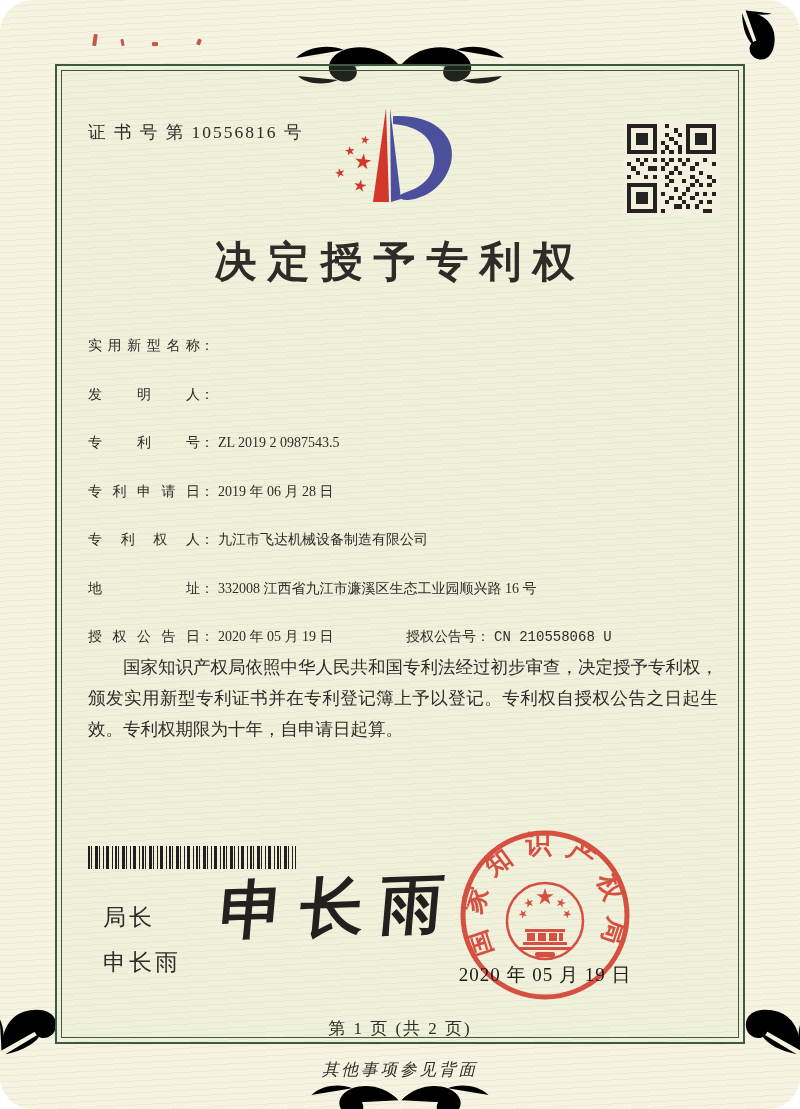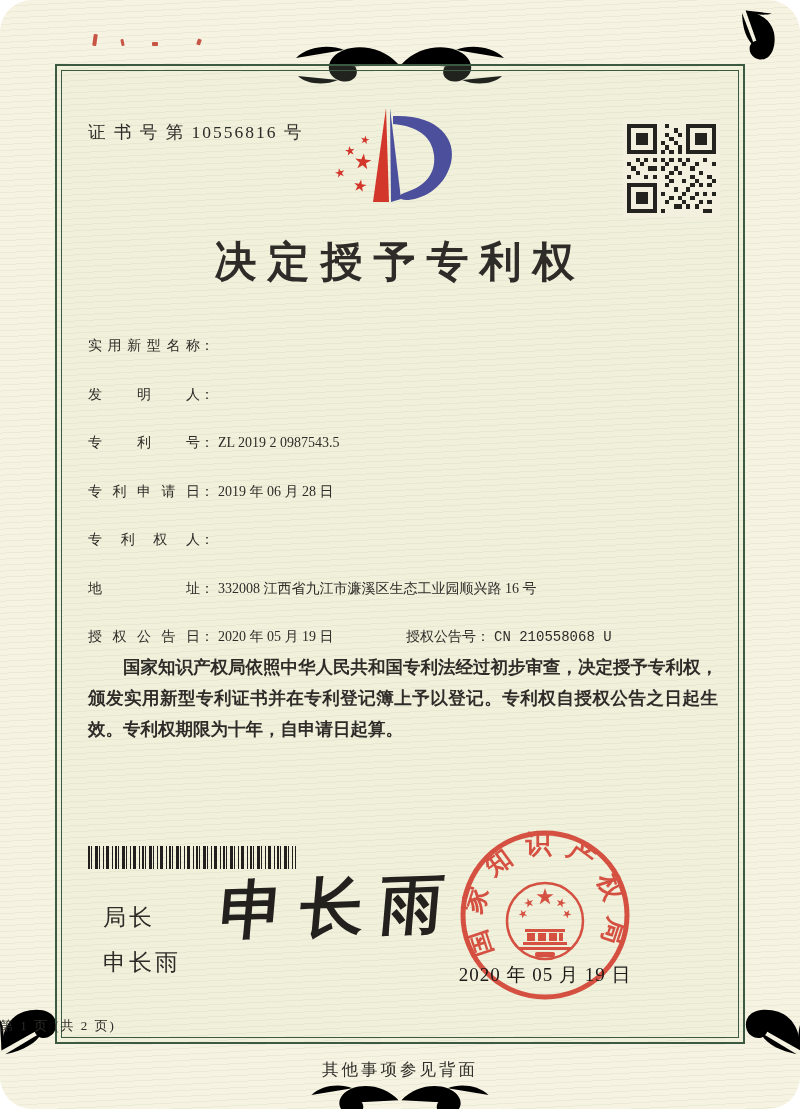--- a/index.html
+++ b/index.html
@@ -26,21 +26,21 @@
   .title{left:0;right:0;top:234px;text-align:center;font-size:42px;font-weight:bold;letter-spacing:11px;}
   
   .fields{left:88px;top:322px;width:632px;font-size:14px;}
   .frow{position:relative;height:48.5px;display:flex;align-items:center;}
   .flabel{display:inline-block;width:112px;text-align:justify;text-align-last:justify;}
   .fcolon{display:inline-block;margin-right:4px;}
   .fvalue{white-space:nowrap;}
   .fgroup2{position:absolute;left:318px;display:flex;align-items:center;font-family:Liberation Mono, monospace;}
   
   .paras{left:88px;top:652px;width:630px;font-size:17.5px;line-height:31px;text-align:justify;}
-  .paras p{text-indent:2em;margin-bottom:2px;font-weight:bold;}
+  .paras p{text-indent:2em;margin-bottom:2px;}
   
   .barcode{left:88px;top:846px;width:208px;height:23px;
     background:repeating-linear-gradient(90deg,
       var(--barcode-dark) 0 2px, transparent 2px 3px,
       var(--barcode-dark) 3px 4px, transparent 4px 7px,
       var(--barcode-dark) 7px 10px, transparent 10px 11px,
       var(--barcode-dark) 11px 12px, transparent 12px 15px,
       var(--barcode-dark) 15px 16px, transparent 16px 18px,
       var(--barcode-dark) 18px 21px, transparent 21px 24px,
       var(--barcode-dark) 24px 25px, transparent 25px 27px);}
@@ -49,22 +49,22 @@
   .officials div{margin-bottom:14px;letter-spacing:3px;}
   .signature{left:220px;top:864px;font-size:64px;letter-spacing:16px;color:#23211e;
     transform:rotate(-2deg) skewX(-7deg);font-weight:bold;white-space:nowrap;}
   
   .seal{left:445px;top:815px;}
   .seal-ring-text{font-size:26px;font-weight:bold;letter-spacing:13px;fill:var(--seal-red);}
   .seal-stroke{stroke:var(--seal-red);fill:none;}
   .seal-fill{fill:var(--seal-red);}
   .seal-date{left:445px;top:962px;width:200px;text-align:center;font-size:19px;letter-spacing:1px;color:#1c1b18;}
   
-  .page-info{left:0;right:0;top:1017px;text-align:left;font-size:13px;letter-spacing:2px;}
-  .back-note{left:0;right:0;top:1059px;text-align:center;font-size:16.5px;letter-spacing:3px;}
+  .page-info{left:0;right:0;top:1017px;text-align:center;font-size:17px;letter-spacing:2px;}
+  .back-note{left:0;right:0;top:1059px;text-align:center;font-size:16.5px;font-style:italic;letter-spacing:3px;}
   .flourish{left:270px;top:38px;}
   .flourish-bottom{left:285px;top:1078px;}
   .corner-tr{left:736px;top:10px;transform:rotate(100deg);}
   .corner-bl{left:-4px;top:982px;}
   .corner-br{left:732px;top:982px;transform:scaleX(-1);}
   .speck{position:absolute;background:#c0392b;opacity:.85;border-radius:1px;}
   .logo-red{fill:var(--logo-red);}
   .logo-blue{fill:var(--logo-blue);}
   .qr-dark{fill:#24231f;}
 </style>
@@ -173,20 +173,21 @@
       <span class="fvalue">ZL 2019 2 0987543.5</span>
     </div>
     <div class="frow">
       <span class="flabel">专利申请日</span>
         <span class="fcolon">：</span>
       <span class="fvalue">2019 年 06 月 28 日</span>
     </div>
     <div class="frow">
       <span class="flabel">专利权人</span>
         <span class="fcolon">：</span>
+      <span class="fvalue">九江市飞达机械设备制造有限公司</span>
     </div>
     <div class="frow">
       <span class="flabel">地址</span>
         <span class="fcolon">：</span>
       <span class="fvalue">332008 江西省九江市濂溪区生态工业园顺兴路 16 号</span>
     </div>
     <div class="frow">
       <span class="flabel">授权公告日</span>
         <span class="fcolon">：</span>
       <span class="fvalue">2020 年 05 月 19 日</span>

